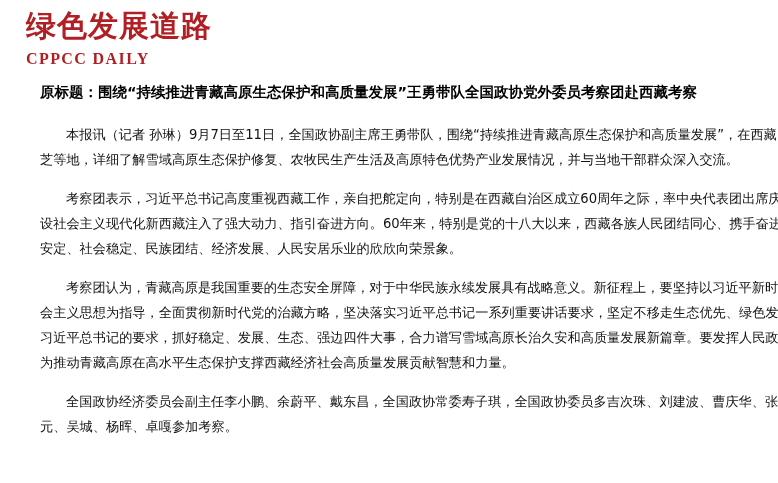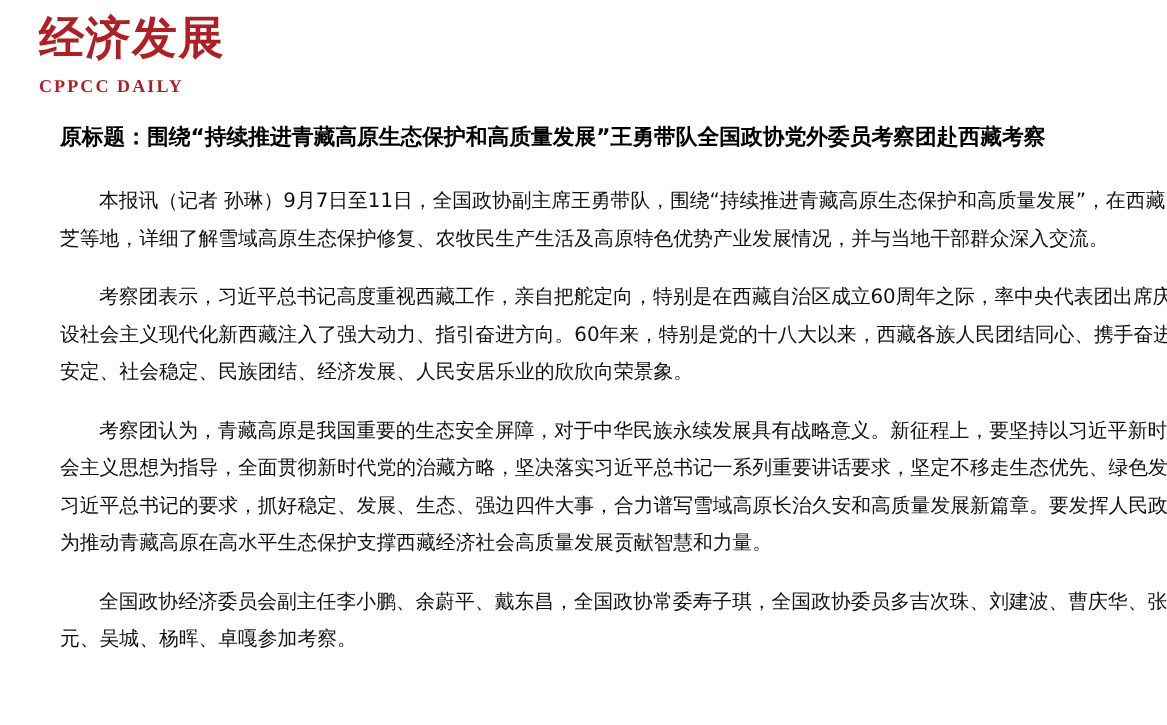--- a/index.html
+++ b/index.html
@@ -32,21 +32,21 @@
     font-weight: bold;
     font-size: 30px;
     letter-spacing: 1px;
     color: #b01f24;
     line-height: 1.05;
     white-space: nowrap;
   }
   .masthead-sub {
     margin-top: 8px;
     font-family: "Liberation Serif", serif;
-    font-size: 12px;
+    font-size: 16px;
     font-weight: bold;
     letter-spacing: 1.4px;
     color: #b01f24;
   }
   
   .article {
     position: absolute;
     left: 40px;
     top: 82px;
     right: 0;
@@ -81,21 +81,21 @@
   .clip-wide {
     width: 830px;
   }
 </style>
 </head>
 <body>
 
 <div class="page">
 
   <div class="masthead">
-    <div class="masthead-logo">经济发展</div>
+    <div class="masthead-logo">绿色发展道路</div>
     <div class="masthead-sub">CPPCC DAILY</div>
   </div>
 
   <div class="article">
     <div class="headline clip-wide">原标题：围绕“持续推进青藏高原生态保护和高质量发展”王勇带队全国政协党外委员考察团赴西藏考察</div>
 
     <div class="body-block clip-wide">
       <p class="para">本报讯（记者 孙琳）9月7日至11日，全国政协副主席王勇带队，围绕“持续推进青藏高原生态保护和高质量发展”，在西藏自治区拉萨、林芝等地，详细了解雪域高原生态保护修复、农牧民生产生活及高原特色优势产业发展情况，并与当地干部群众深入交流。</p>
       <p class="para">考察团表示，习近平总书记高度重视西藏工作，亲自把舵定向，特别是在西藏自治区成立60周年之际，率中央代表团出席庆祝活动，为建设社会主义现代化新西藏注入了强大动力、指引奋进方向。60年来，特别是党的十八大以来，西藏各族人民团结同心、携手奋进，呈现出政治安定、社会稳定、民族团结、经济发展、人民安居乐业的欣欣向荣景象。</p>
       <p class="para">考察团认为，青藏高原是我国重要的生态安全屏障，对于中华民族永续发展具有战略意义。新征程上，要坚持以习近平新时代中国特色社会主义思想为指导，全面贯彻新时代党的治藏方略，坚决落实习近平总书记一系列重要讲话要求，坚定不移走生态优先、绿色发展道路，按照习近平总书记的要求，抓好稳定、发展、生态、强边四件大事，合力谱写雪域高原长治久安和高质量发展新篇章。要发挥人民政协优势作用，为推动青藏高原在高水平生态保护支撑西藏经济社会高质量发展贡献智慧和力量。</p>

